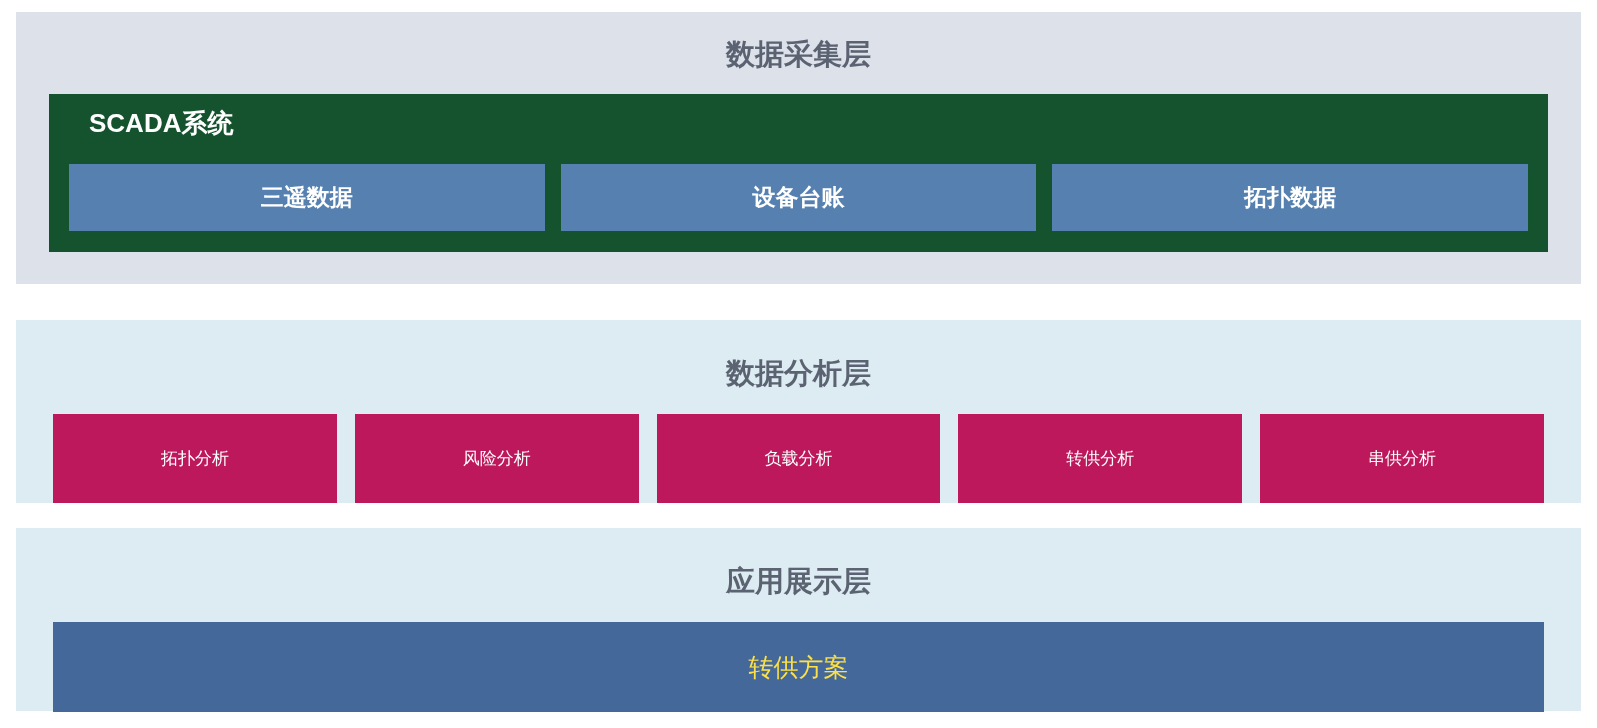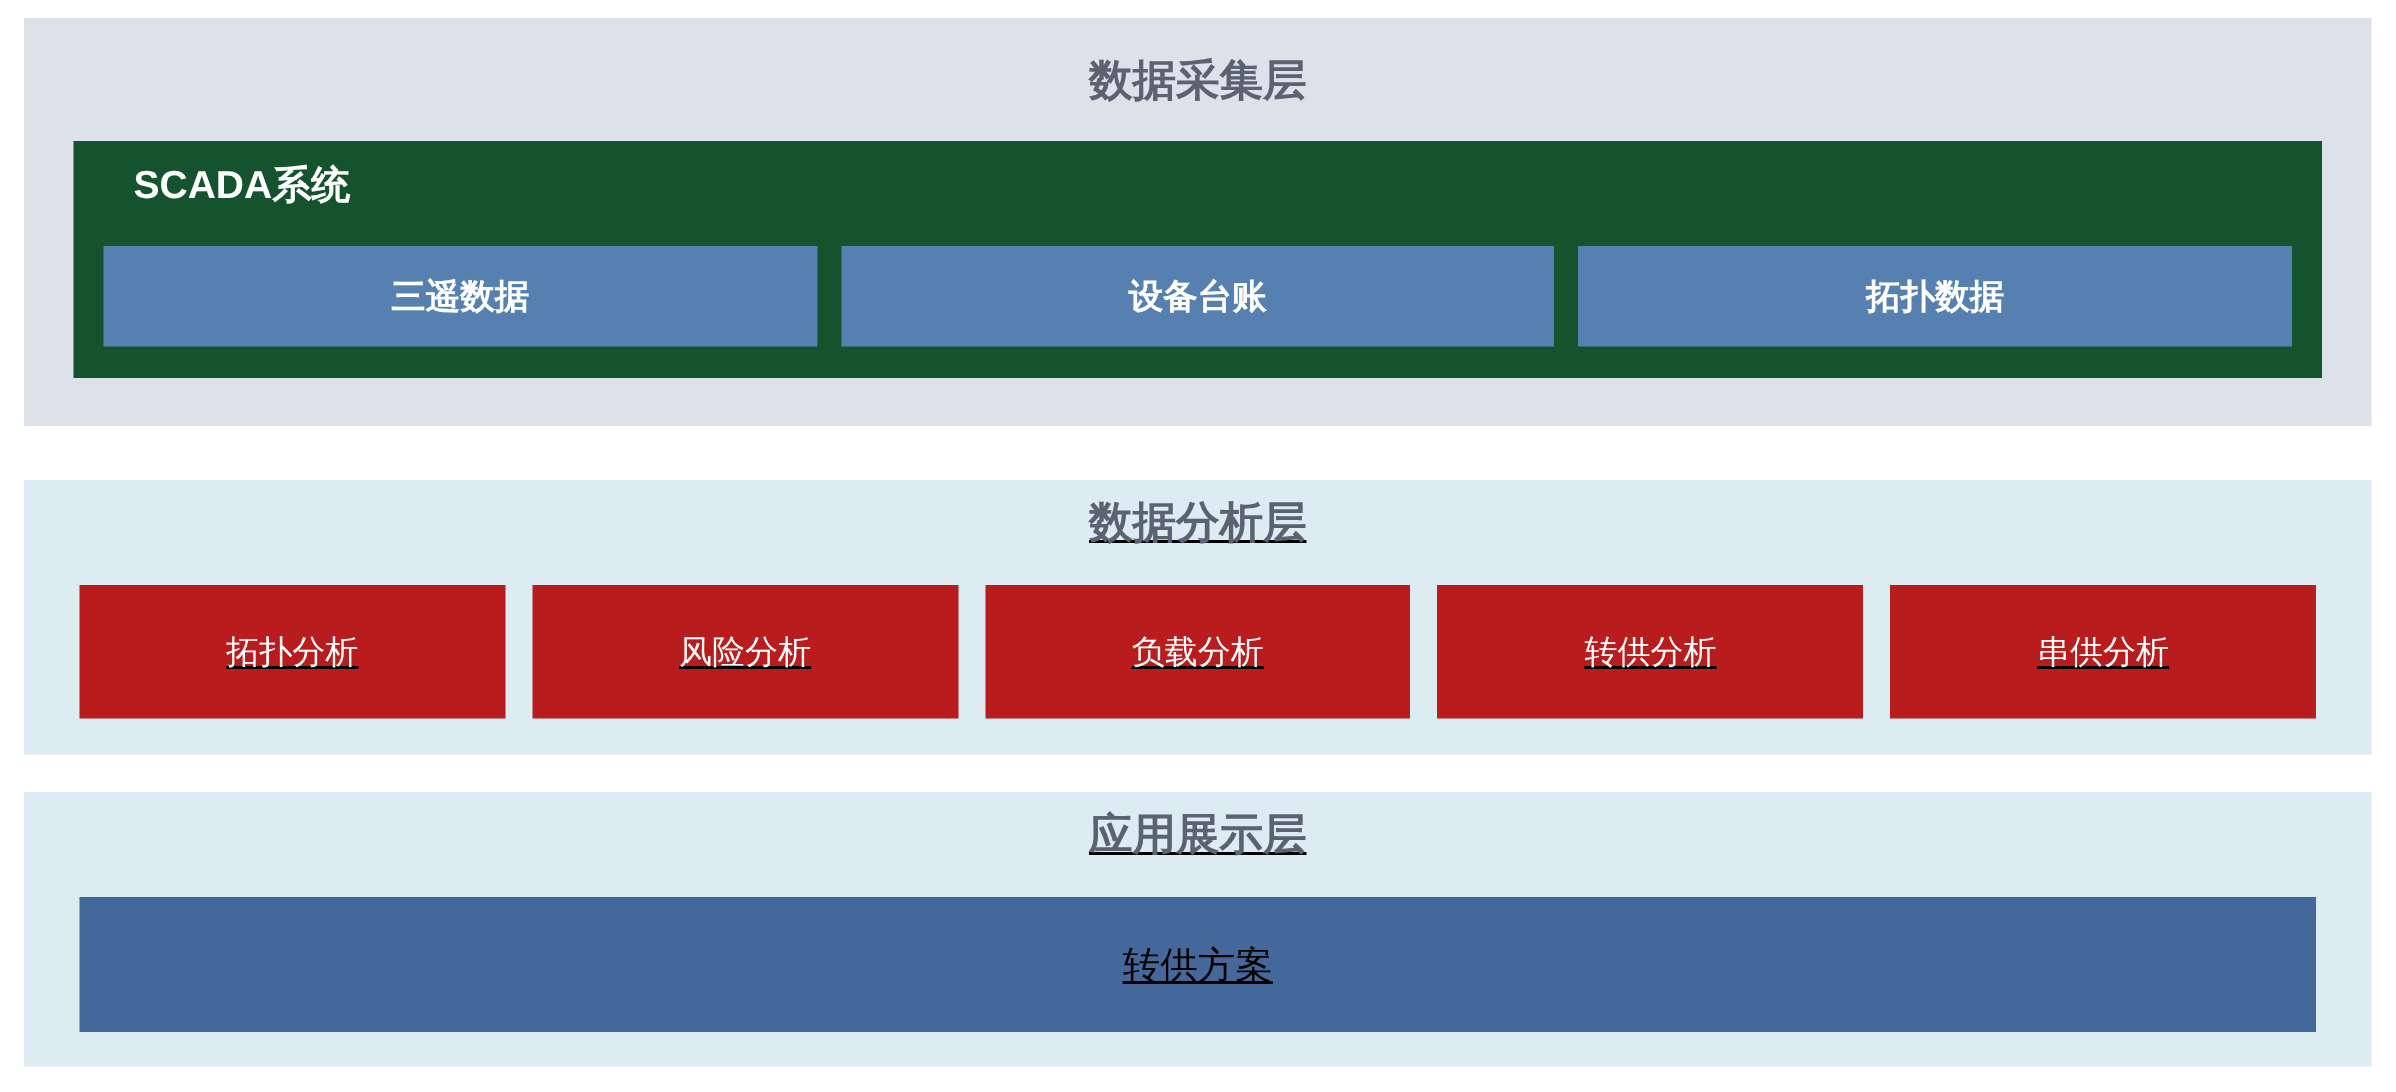--- a/index.html
+++ b/index.html
@@ -58,52 +58,51 @@
     font-size: 23px;
     font-weight: bold;
     display: flex;
     align-items: center;
     justify-content: center;
   }
   
   .layer-analysis, .layer-application {
     height: 183px;
     background: #ddebf2;
-    padding-top: 12px;
-    text-decoration: underline;
+    padding-top: 36px;
   }
   .layer-analysis { margin-top: 36px; }
   .layer-application { margin-top: 25px; }
   .layer-analysis .layer-title,
   .layer-application .layer-title { margin-bottom: 23px; }
   .box-row {
     display: flex;
     padding: 0 37px;
   }
   .analysis-row {
     gap: 18px;
     height: 89px;
   }
   .analysis-row .box {
     flex: 1;
-    background: #b91c1c;
+    background: #be185d;
     color: #ffffff;
-    font-size: 22px;
+    font-size: 17px;
     display: flex;
     align-items: center;
     justify-content: center;
   }
   .application-row {
     gap: 20px;
     height: 90px;
   }
   .application-row .box {
     flex: 1;
     background: #44689a;
-    color: #000000;
+    color: #fde047;
     font-size: 25px;
     display: flex;
     align-items: center;
     justify-content: center;
   }
 </style>
 </head>
 <body>
 
 <div class="canvas">

